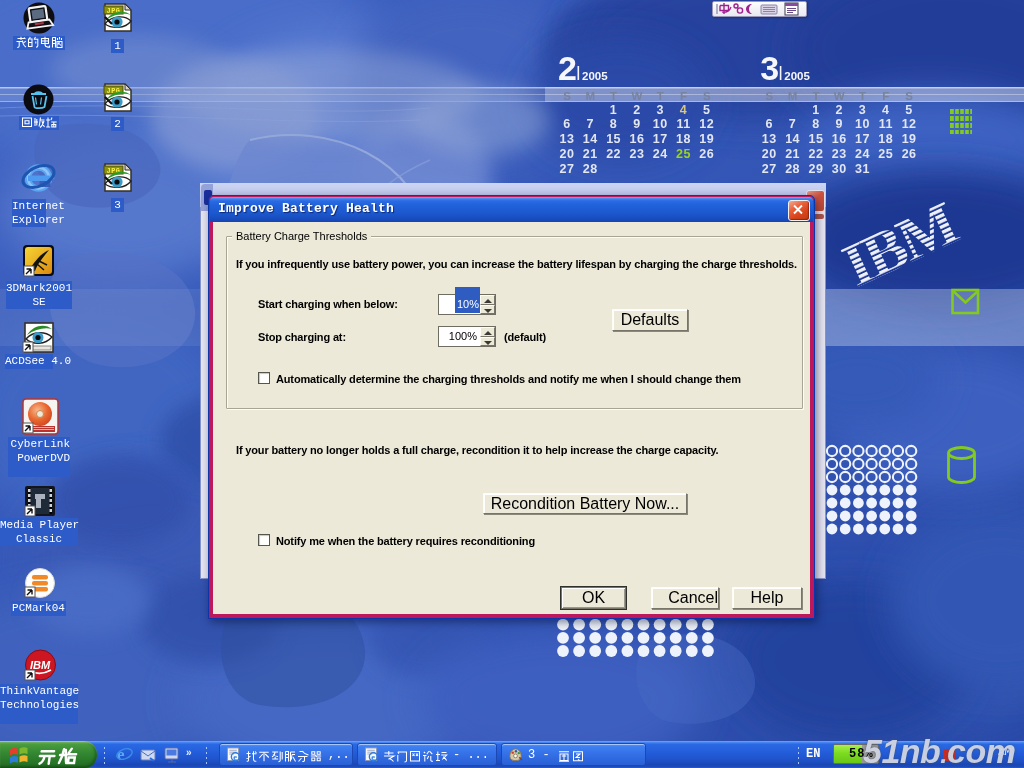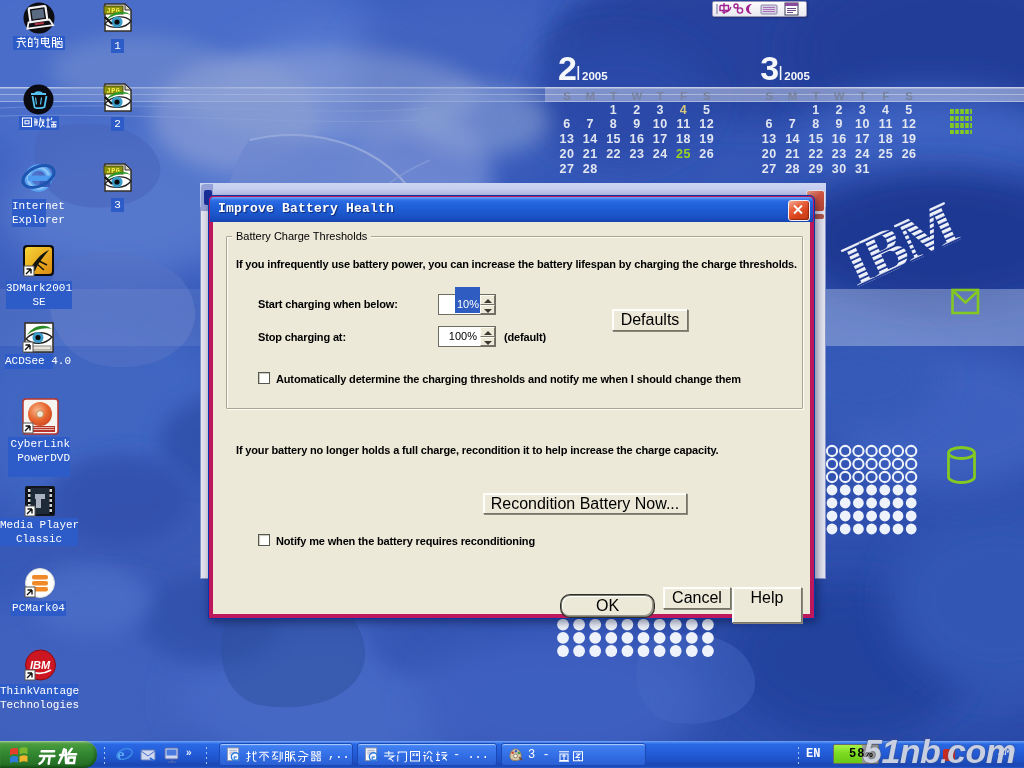--- a/index.html
+++ b/index.html
@@ -466,21 +466,21 @@
         <use href="#g-hui"></use>
         <use href="#g-shou" transform="translate(12,0)"></use>
         <use href="#g-zhan" transform="translate(24,0)"></use>
       </svg></div>
 <div class="dlab" style="left:12px;top:199px;width:34px;height:28px;">Internet<br>Explorer</div>
 <div class="dlab" style="left:6px;top:281px;width:66px;height:28px;">3DMark2001<br>SE</div>
 <div class="dlab" style="left:5px;top:354px;width:48px;height:15px;">ACDSee 4.0</div>
 <div class="dlab" style="left:8px;top:437px;width:62px;height:40px;text-align:right;">CyberLink<br>PowerDVD</div>
 <div class="dlab" style="left:0px;top:518px;width:78px;height:28px;">Media Player<br>Classic</div>
 <div class="dlab" style="left:11px;top:601px;width:55px;height:15px;">PCMark04</div>
-<div class="dlab" style="left:0px;top:684px;width:78px;height:16px;">ThinkVantage<br>Technologies</div>
+<div class="dlab" style="left:0px;top:684px;width:78px;height:40px;">ThinkVantage<br>Technologies</div>
 <div class="dlab" style="left:111px;top:39px;width:13px;height:14px;">1</div>
 <div class="dlab" style="left:111px;top:117px;width:13px;height:14px;">2</div>
 <div class="dlab" style="left:111px;top:198px;width:13px;height:14px;">3</div>
 
 <div class="abs" style="left:200px;top:183px;width:626px;height:396px;background:#e6e5f2;border:1px solid #8694cc;box-sizing:border-box;"></div>
 <div class="abs" style="left:200px;top:183px;width:626px;height:24px;background:linear-gradient(180deg,#cdd5f2,#aebbe8);"></div>
 <div class="abs" style="left:200.5px;top:183.5px;width:12px;height:27px;background:#95a2d8;border-radius:4px 0 0 0;"></div>
 <div class="abs" style="left:204px;top:190px;width:8px;height:15px;background:#1a2f9a;border-radius:2px;"></div>
 <div class="abs" style="left:806px;top:190px;width:19px;height:22px;background:linear-gradient(135deg,#e89a86,#cf5340 45%,#b84632);border:1px solid #e8e4ee;border-radius:3px;box-sizing:border-box;"></div>
 <div class="abs" style="left:810px;top:214px;width:14px;height:5px;background:#b05648;border-radius:2px;"></div>
@@ -521,23 +521,23 @@
     </div>
   </div>
   <div class="lbl" style="left:291px;top:109px;">(default)</div>
   <div class="btn" style="left:399px;top:87px;width:76px;height:22px;line-height:20px;">Defaults</div>
   <div class="cb" style="left:45px;top:150px;"></div>
   <div class="lbl" style="left:63px;top:151px;">Automatically determine the charging thresholds and notify me when I should change them</div>
   <div class="lbl" style="left:23px;top:222px;">If your battery no longer holds a full charge, recondition it to help increase the charge capacity.</div>
   <div class="btn" style="left:270px;top:271px;width:204px;height:21px;line-height:19px;">Recondition Battery Now...</div>
   <div class="cb" style="left:45px;top:312px;"></div>
   <div class="lbl" style="left:63px;top:313px;">Notify me when the battery requires reconditioning</div>
-  <div class="btn" style="left:348px;top:373px;width:93px;height:22px;line-height:20px;border-color:#77756a;box-shadow:0 0 0 1px #30302a,inset 1px 1px 0 #fff,inset -1px -1px 0 #9a988c;border-radius:9px;">OK</div>
-  <div class="btn" style="left:450px;top:365px;width:68px;height:22px;line-height:20px;">Cancel</div>
-  <div class="btn" style="left:519px;top:365px;width:70px;height:36px;line-height:20px;">Help</div>
+  <div class="btn" style="left:348px;top:365px;width:65px;height:22px;line-height:20px;border-color:#77756a;box-shadow:0 0 0 1px #30302a,inset 1px 1px 0 #fff,inset -1px -1px 0 #9a988c;">OK</div>
+  <div class="btn" style="left:438px;top:365px;width:68px;height:22px;line-height:20px;text-align:right;">Cancel</div>
+  <div class="btn" style="left:519px;top:365px;width:70px;height:22px;line-height:20px;">Help</div>
  </div>
 </div>
 
 <svg width="0" height="0" style="position:absolute">
 <defs>
 <g id="g-wo">
           <path d="M2.5,2.5h7 M6,.8v3.2 M1.5,5.5h6 M4.2,5.5v4.5c0,1-.8,1.4-2,1.4 M7.5,4.5c.3,3.5 1.5,5.5 3.5,6.5 M10.8,5.2l-2.2,1.6 M9,1.5l1.5,1.5"></path>
         </g>
 <g id="g-de">
           <path d="M1.5,3h3.5v7.5h-3.5z M1.5,6.5h3.5 M3.2,1l-.8,2 M8.5,1l-1.2,2.2 M6.8,3.2h4v6.5c0,1-.6,1.4-1.8,1.4 M8.8,5.5v2"></path>

